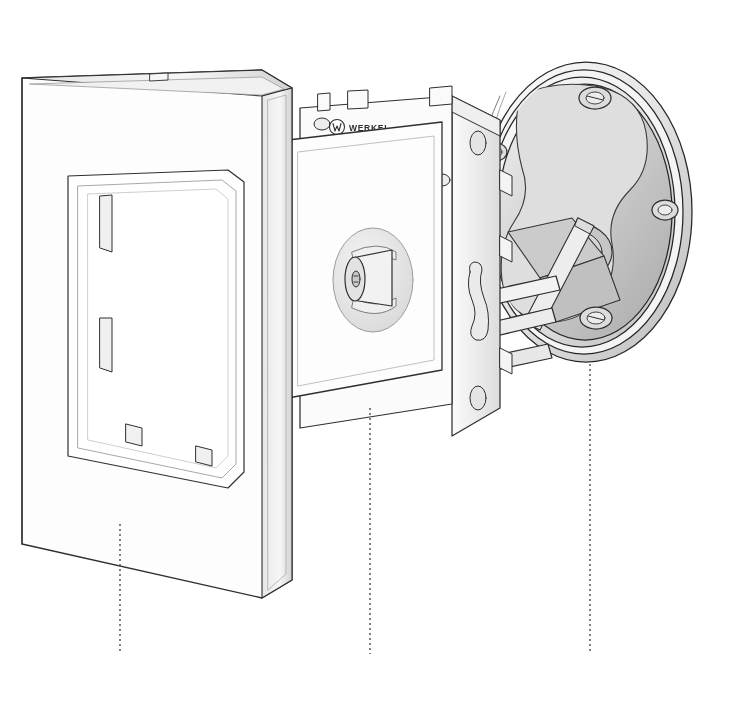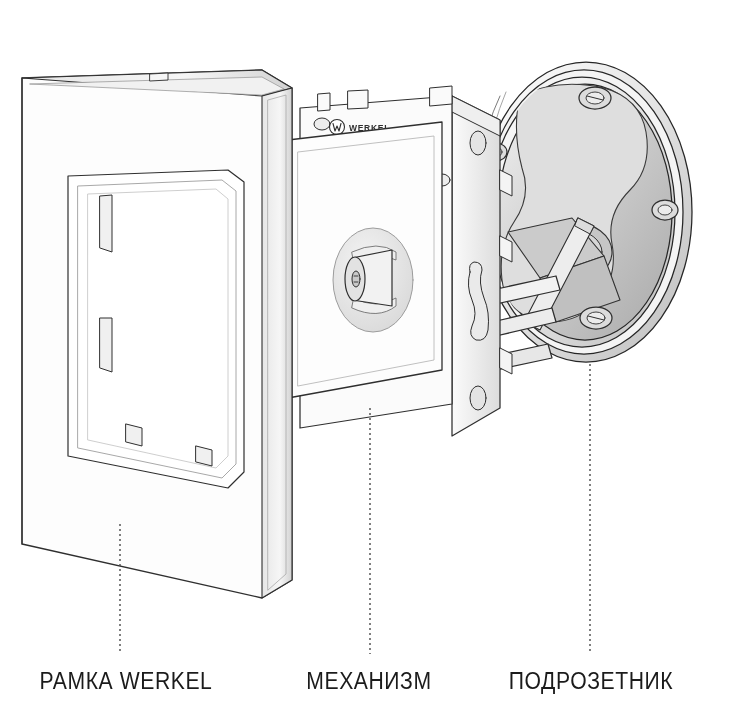--- a/index.html
+++ b/index.html
@@ -212,19 +212,14 @@
       </g>
 
       <g stroke="#4a4a4a" stroke-width="1.4" stroke-dasharray="2 3" stroke-linecap="butt">
         <line x1="120" y1="524" x2="120" y2="654"></line>
         <line x1="370" y1="408" x2="370" y2="654"></line>
         <line x1="590" y1="364" x2="590" y2="654"></line>
       </g>
     </g>
   </svg>
 
-  <div class="labels-row">
-    <div class="part-label" id="label-frame">РАМКА WERKEL</div>
-    <div class="part-label" id="label-mech">МЕХАНИЗМ</div>
-    <div class="part-label" id="label-box">ПОДРОЗЕТНИК</div>
-  </div>
 
 </div>
 
 </body></html>

